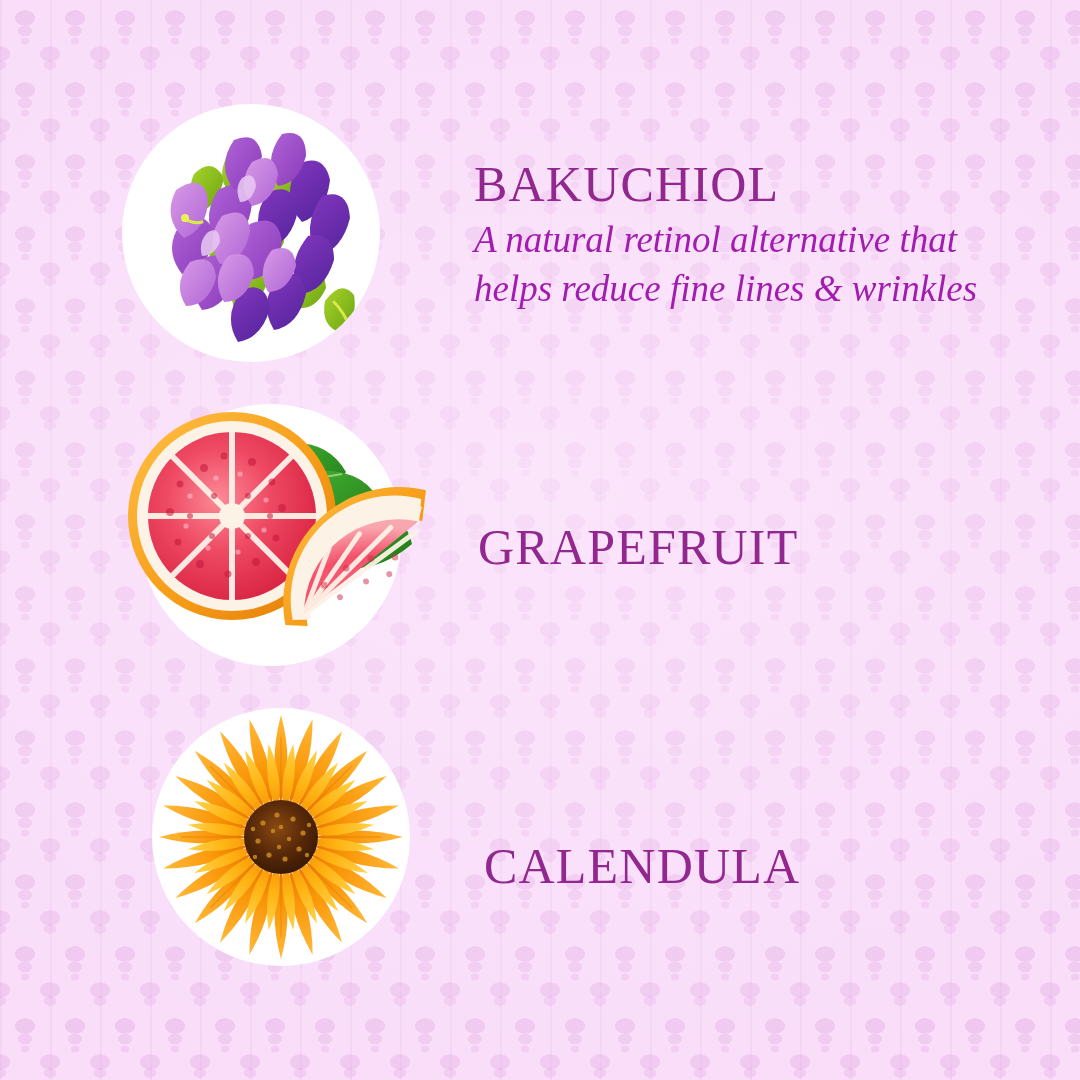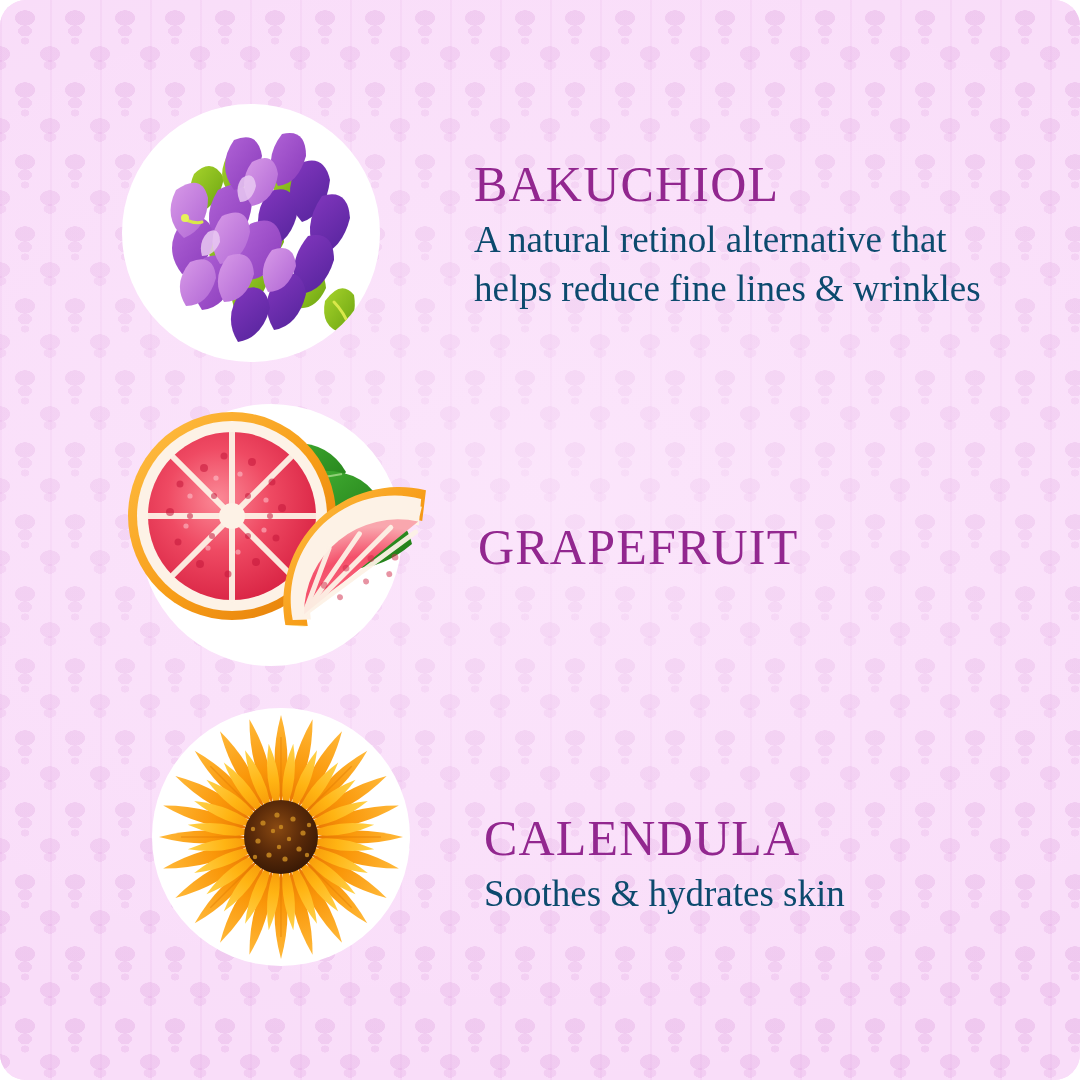--- a/index.html
+++ b/index.html
@@ -7,21 +7,20 @@
     padding: 0;
     background: #ffffff;
   }
   #card {
     position: relative;
     width: 1080px;
     height: 1080px;
     overflow: hidden;
     font-family: "Liberation Serif", "DejaVu Serif", serif;
     background-color: #f9dcf8;
-    border-radius: 26px;
   }
 
   
   #bg-pattern {
     position: absolute;
     inset: 0;
     background-color: #f9ddf9;
     background-image:
       
       radial-gradient(ellipse 17px 13px at 25px 18px, rgba(226,168,226,0.40) 0 58%, rgba(226,168,226,0) 60%),
@@ -87,24 +86,25 @@
     font-family: "Liberation Serif", "DejaVu Serif", serif;
     font-weight: 400;
     font-size: 50px;
     letter-spacing: 1.2px;
     line-height: 1.02;
     color: #92278f;
   }
   .desc {
     margin: 6px 0 0 0;
     font-family: "Liberation Serif", "DejaVu Serif", serif;
+    font-style: italic;
     font-weight: 400;
     font-size: 37px;
     line-height: 1.30;
-    color: #0c4a6e;
+    color: #a21caf;
     white-space: pre-line;
   }
 </style>
 </head>
 <body>
 
 <div id="card">
 
   <div id="bg-pattern"></div>
   <div id="bg-sheen"></div>
@@ -517,17 +517,16 @@
               <circle cx="26" cy="18" r="2.2"></circle>
                 <circle cx="-26" cy="20" r="2.2"></circle>
             </g>
           </g>
         </g>
       </svg>
     </div>
 
     <div class="copy" id="copy-2">
       <h2 class="title">CALENDULA</h2>
-      <p class="desc">Soothes &amp; hydrates skin</p>
     </div>
   </div>
 
 </div>
 
 </body></html>

